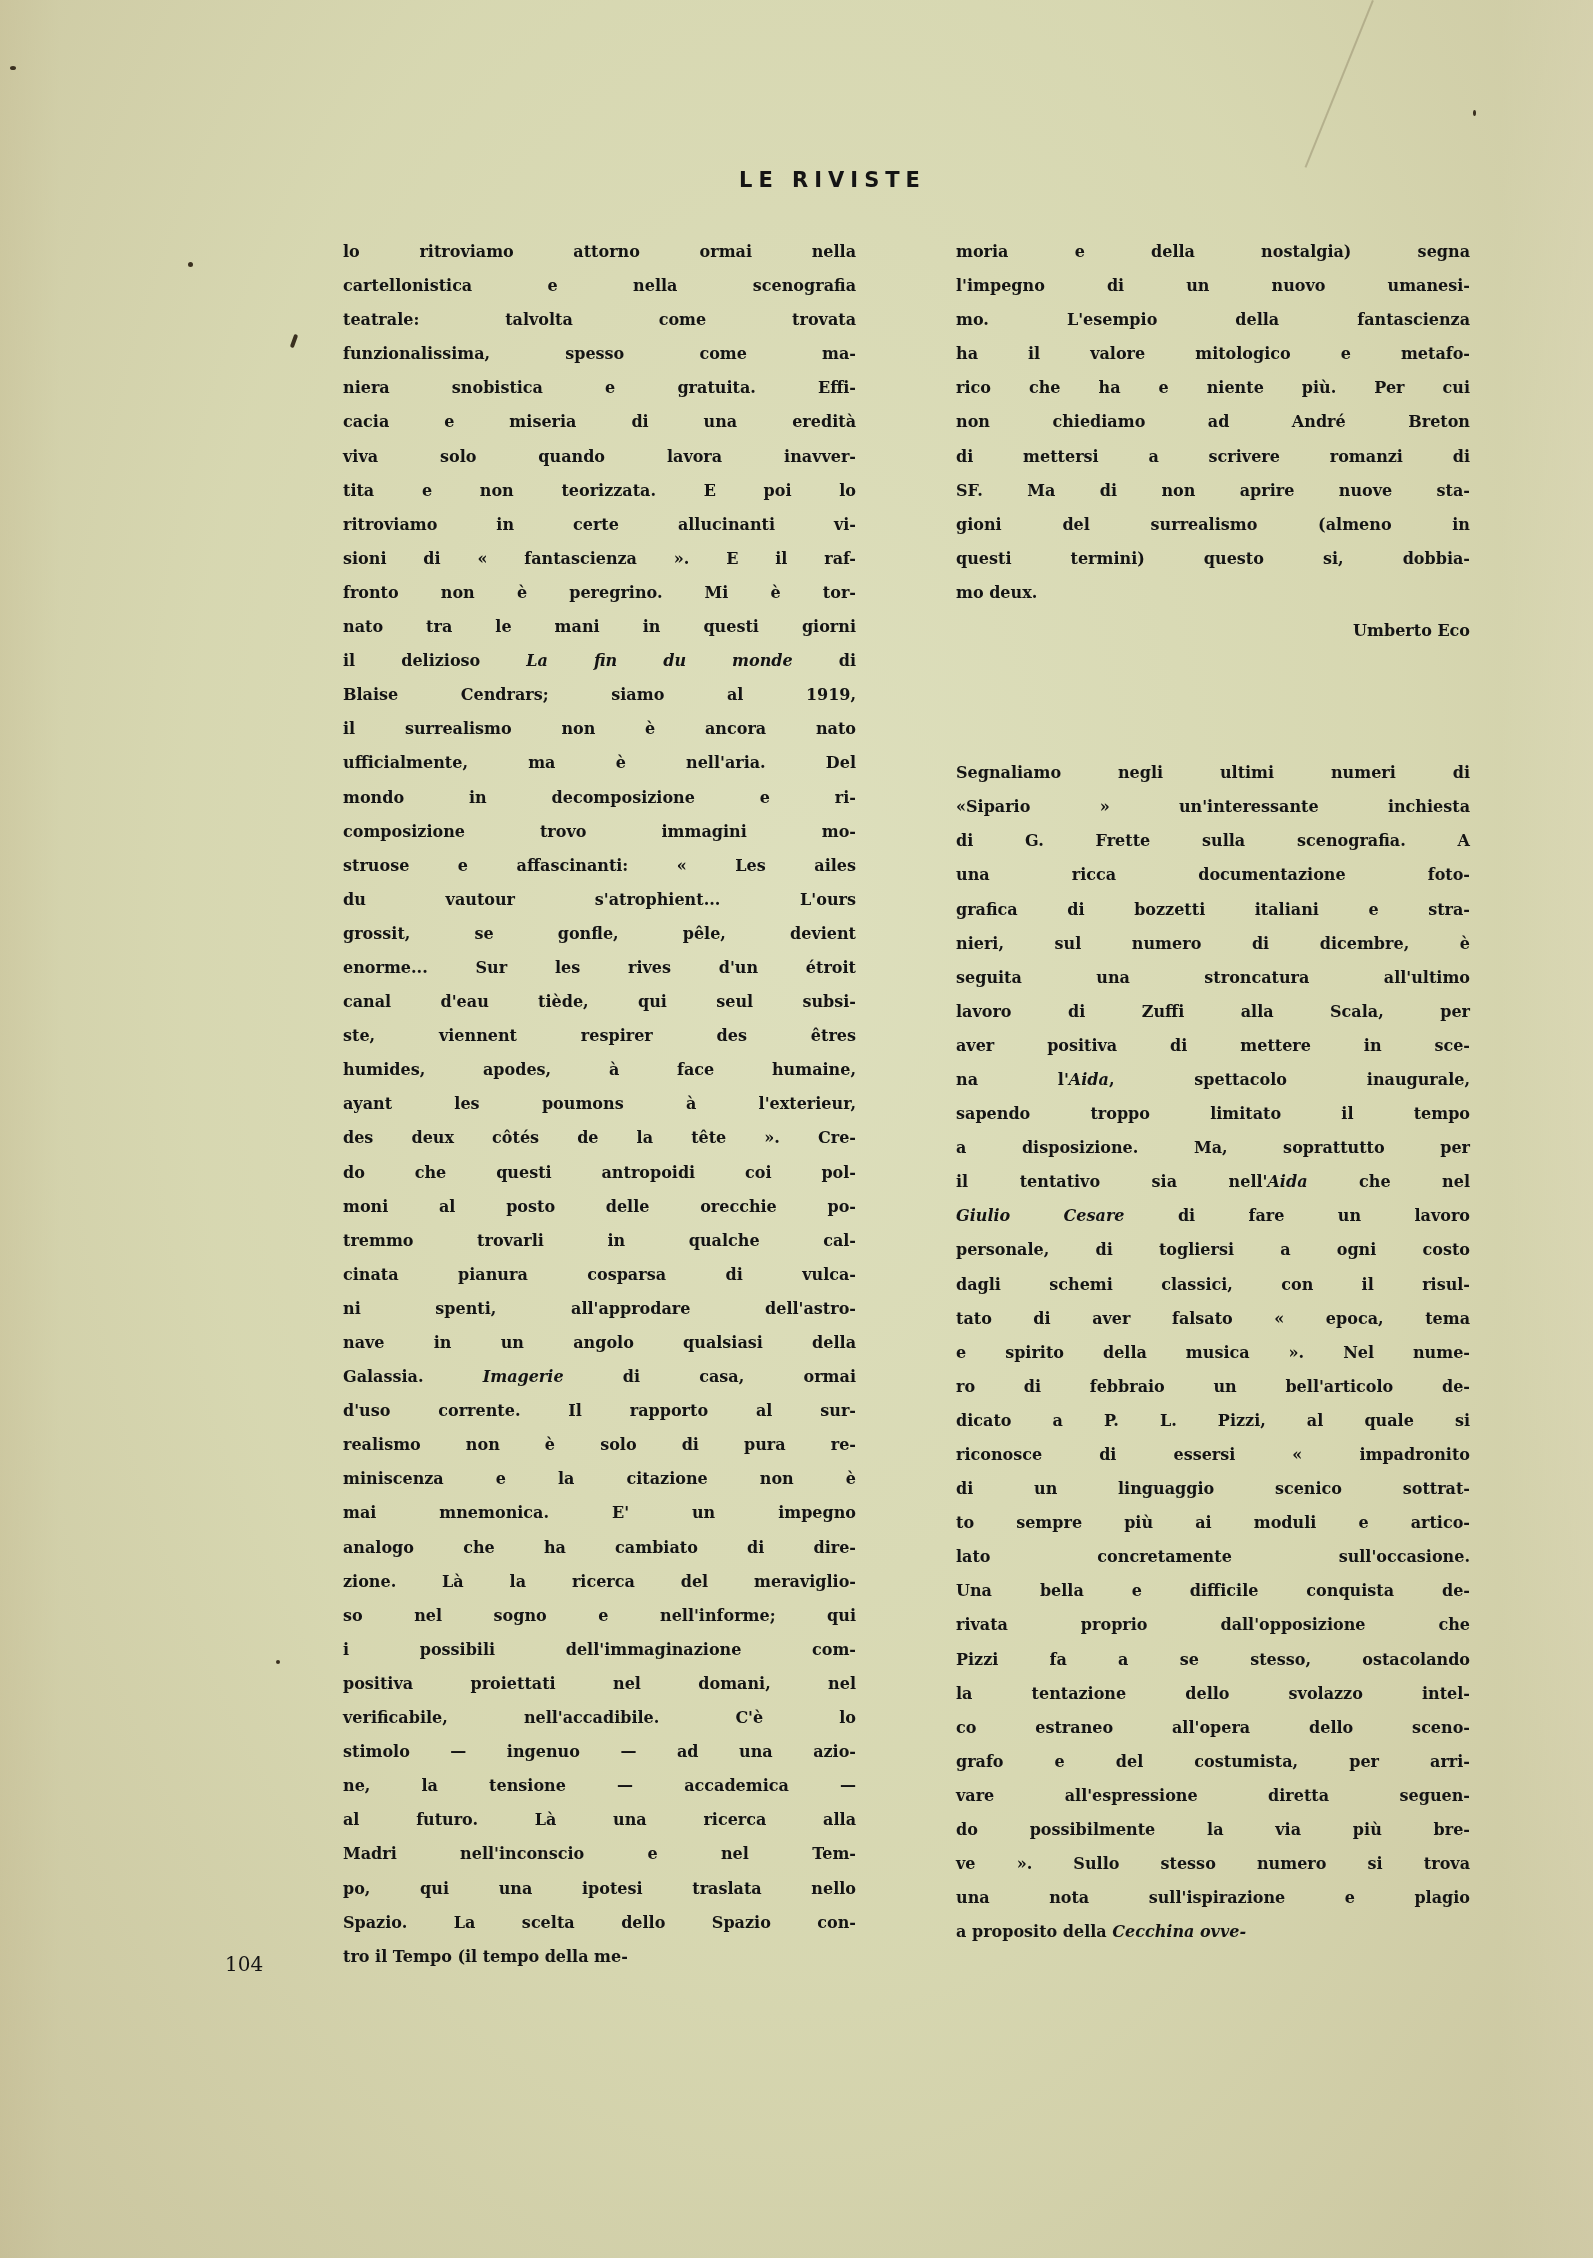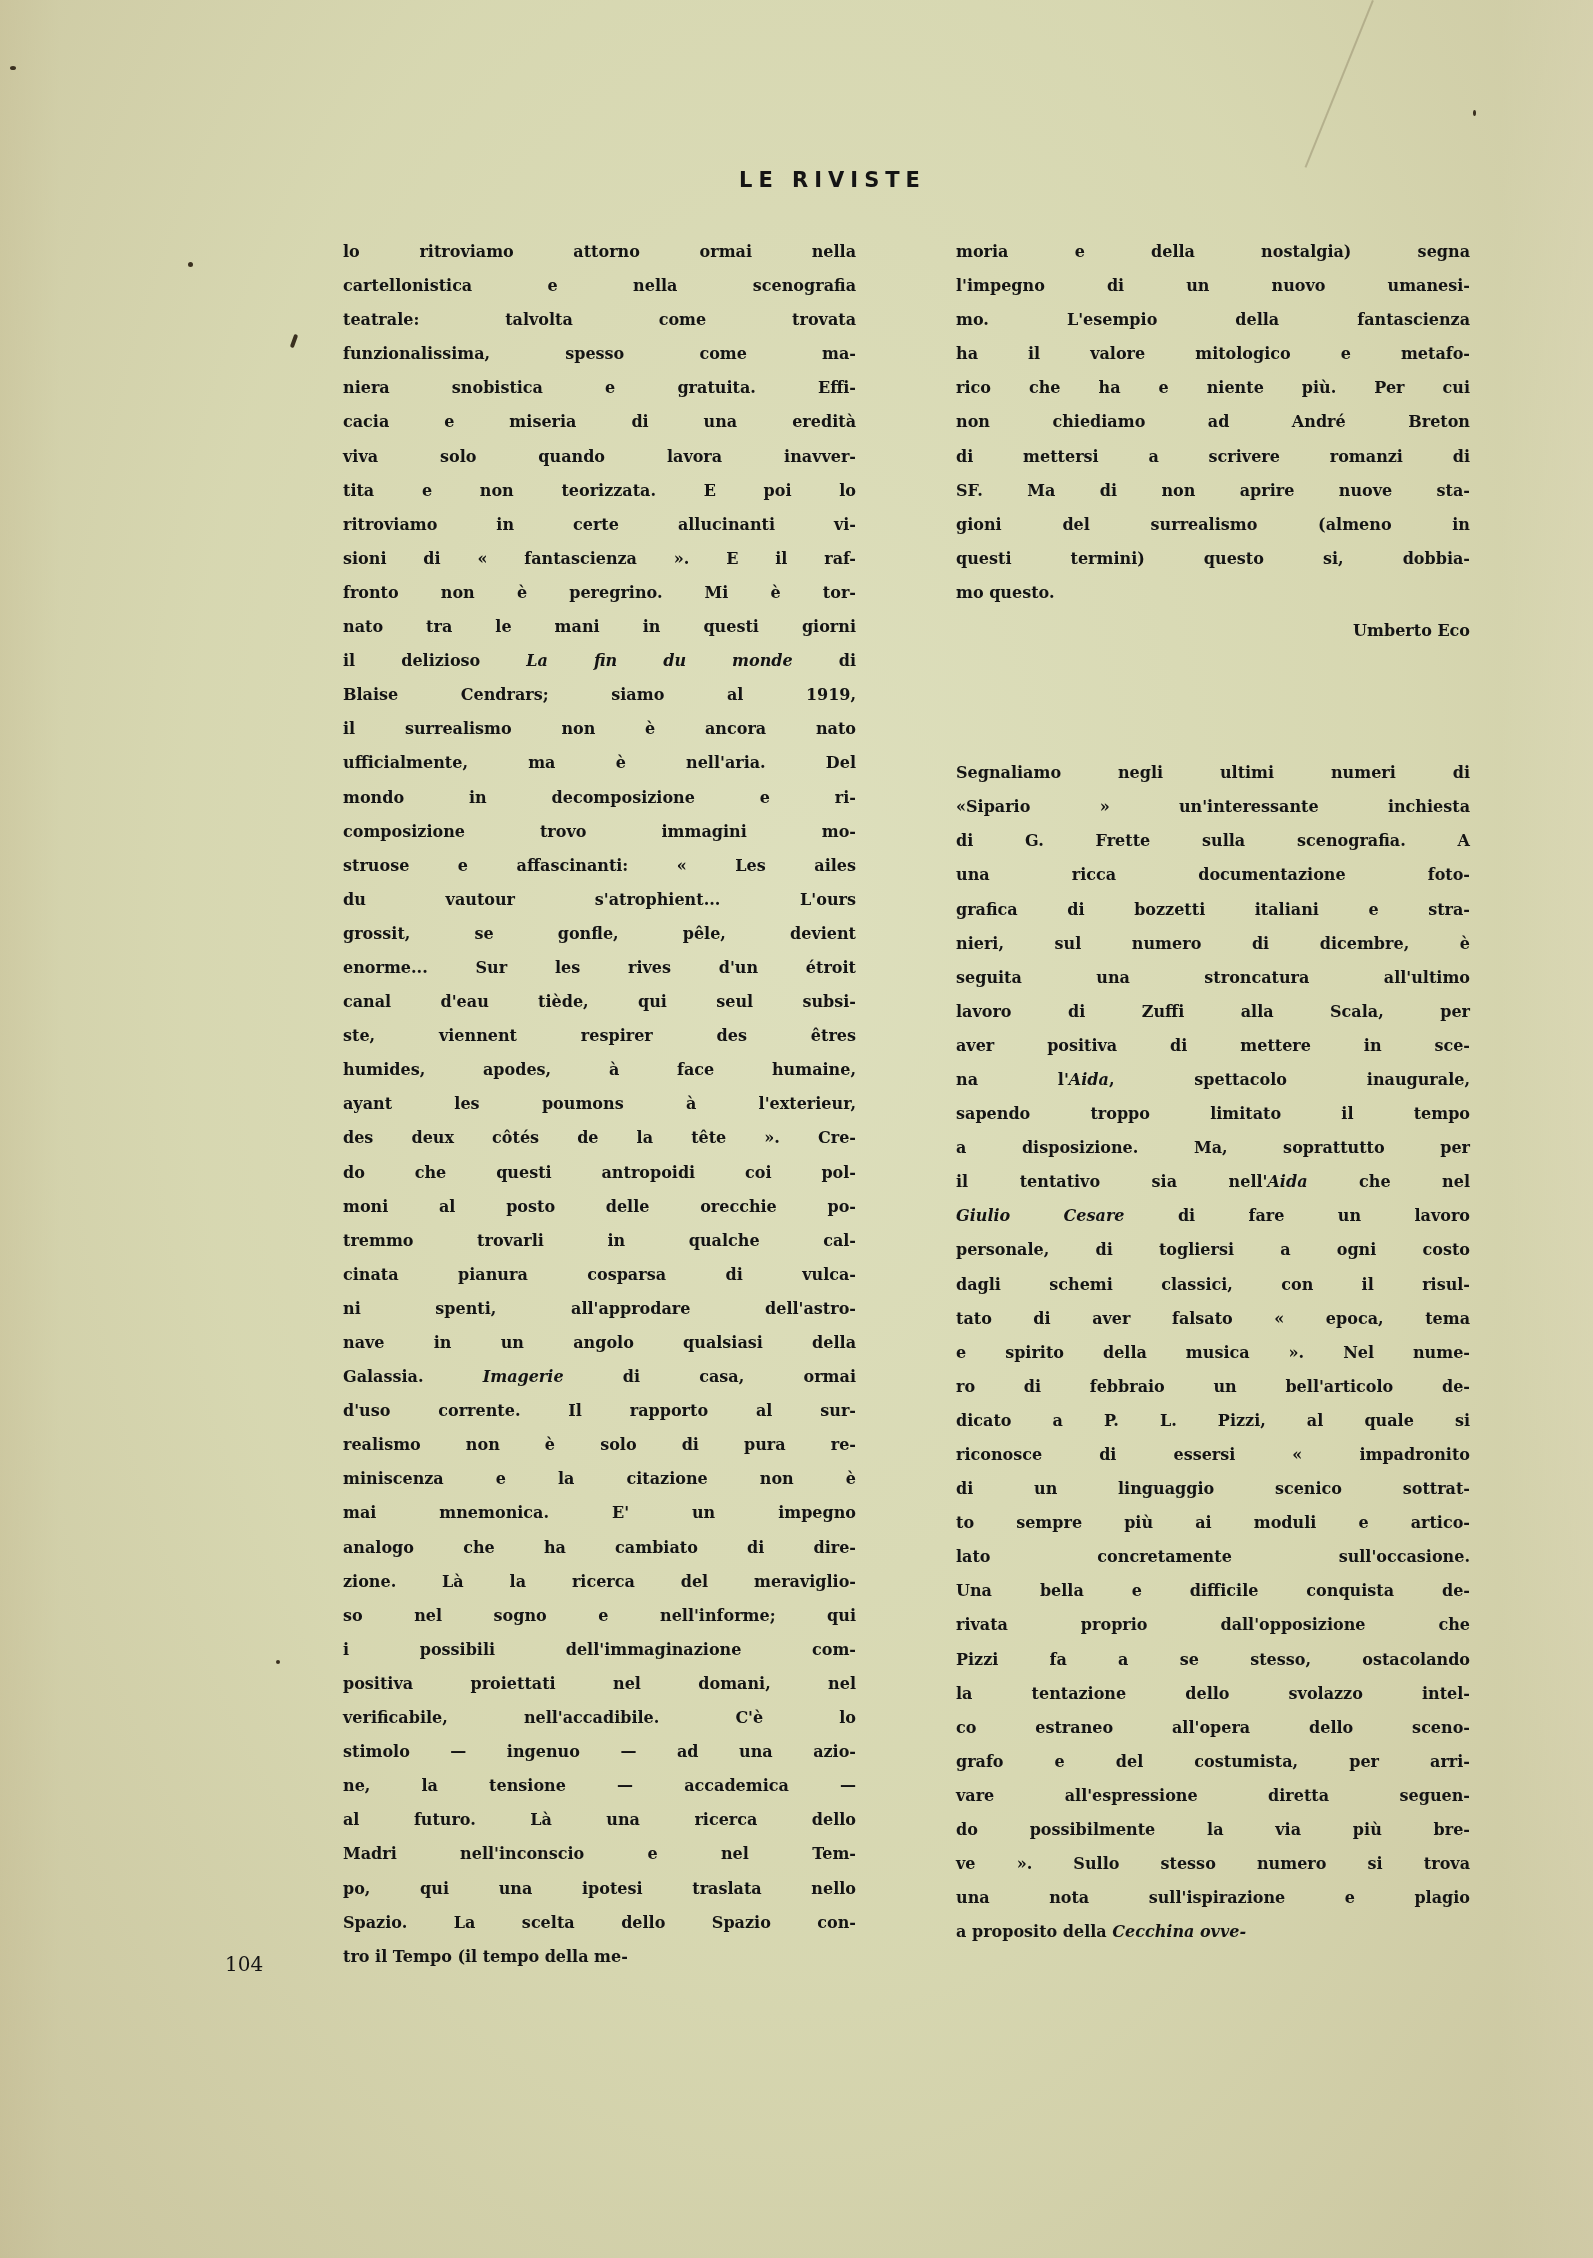--- a/index.html
+++ b/index.html
@@ -89,40 +89,40 @@
     <span class="line">miniscenza e la citazione non è</span>
     <span class="line">mai mnemonica. E' un impegno</span>
     <span class="line">analogo che ha cambiato di dire-</span>
     <span class="line">zione. Là la ricerca del meraviglio-</span>
     <span class="line">so nel sogno e nell'informe; qui</span>
     <span class="line">i possibili dell'immaginazione com-</span>
     <span class="line">positiva proiettati nel domani, nel</span>
     <span class="line">verificabile, nell'accadibile. C'è lo</span>
     <span class="line">stimolo — ingenuo — ad una azio-</span>
     <span class="line">ne, la tensione — accademica —</span>
-    <span class="line">al futuro. Là una ricerca dello</span>
+    <span class="line">al futuro. Là una ricerca alla</span>
     <span class="line">Madri nell'inconscio e nel Tem-</span>
     <span class="line">po, qui una ipotesi traslata nello</span>
     <span class="line">Spazio. La scelta dello Spazio con-</span>
     <span class="line last">tro il Tempo (il tempo della me-</span>
   </div>
 
 <div class="col right">
   <div id="right-a1">
       <span class="line">moria e della nostalgia) segna</span>
       <span class="line">l'impegno di un nuovo umanesi-</span>
       <span class="line">mo. L'esempio della fantascienza</span>
       <span class="line">ha il valore mitologico e metafo-</span>
       <span class="line">rico che ha e niente più. Per cui</span>
       <span class="line">non chiediamo ad André Breton</span>
       <span class="line">di mettersi a scrivere romanzi di</span>
       <span class="line">SF. Ma di non aprire nuove sta-</span>
       <span class="line">gioni del surrealismo (almeno in</span>
       <span class="line">questi termini) questo si, dobbia-</span>
-      <span class="line last">mo questo.</span>
+      <span class="line last">mo deux.</span>
     </div>
   <span class="sig">Umberto Eco</span>
   <div class="gap"></div>
   <div id="right-a2">
       <span class="line">Segnaliamo negli ultimi numeri di</span>
       <span class="line">«Sipario » un'interessante inchiesta</span>
       <span class="line">di G. Frette sulla scenografia. A</span>
       <span class="line">una ricca documentazione foto-</span>
       <span class="line">grafica di bozzetti italiani e stra-</span>
       <span class="line">nieri, sul numero di dicembre, è</span>

